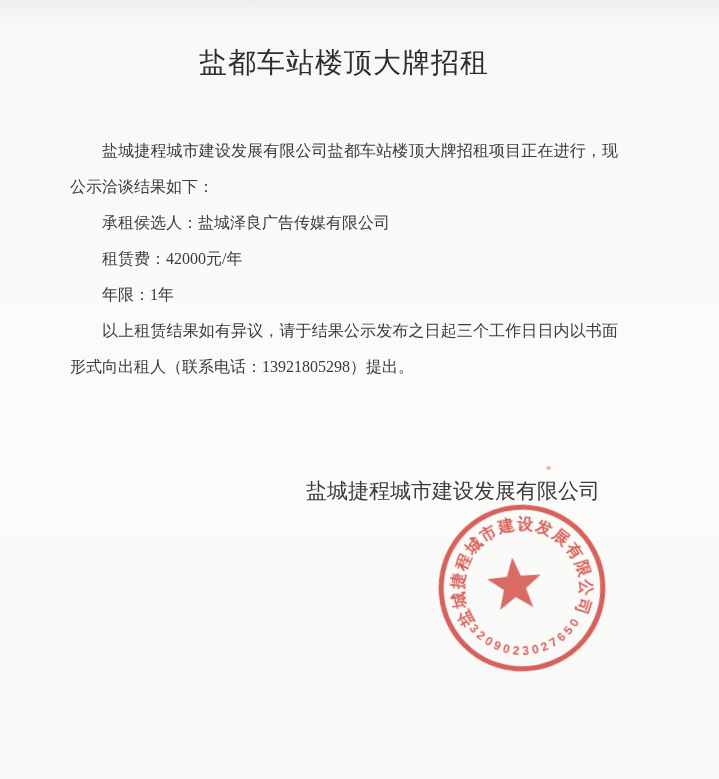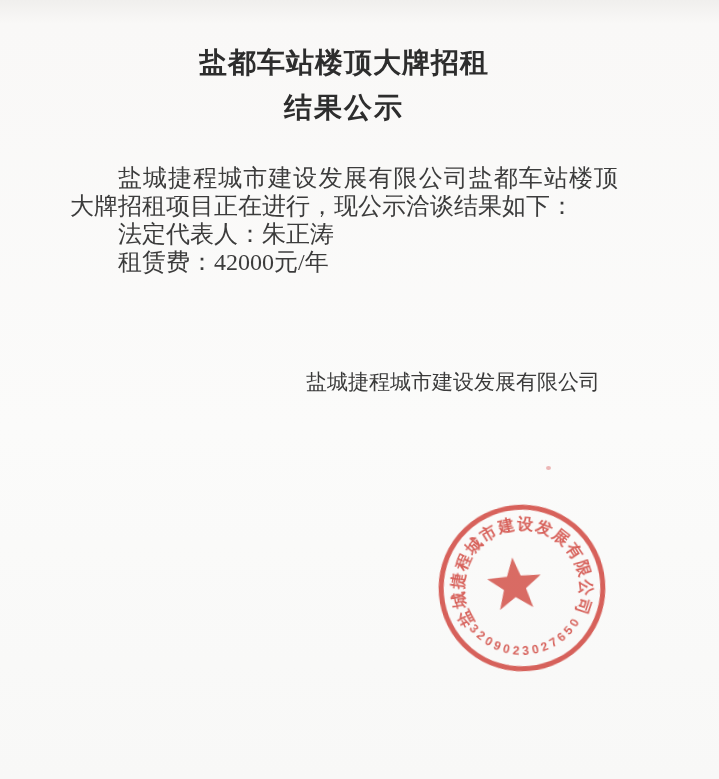--- a/index.html
+++ b/index.html
@@ -8,25 +8,25 @@
     width:719px; height:779px;
     box-sizing:border-box;
     padding:45px 101px 0 70px;
     background:linear-gradient(180deg,#f0efed 0%,#f9f8f7 3%,#fbfbfa 55%,#f8f8f7 100%);
     font-family:"Liberation Serif","DejaVu Serif",serif;
     color:#3c3c3c;
     overflow:hidden;
   }
   .title {
     margin:0; text-align:center;
-    font-size:28px; line-height:36px; font-weight:bold;
+    font-size:28px; line-height:36px; font-weight:normal;
     color:#2d2d2d; letter-spacing:1px;
   }
   .title-2 { margin-top:9px; letter-spacing:2px; }
-  .doc-body { margin-top:38px; font-size:24px; line-height:28px; text-align:justify; }
+  .doc-body { margin-top:52px; font-size:16px; line-height:36px; text-align:justify; }
   .doc-body p { margin:0; text-indent:2em; }
   .signature {
     margin-top:90px; text-align:right; padding-right:18px;
     font-size:21px; line-height:33px; color:#3a3a3a;
   }
   .seal {
     position:absolute; left:426px; top:492px;
     width:192px; height:192px;
     transform:rotate(-5deg);
     mix-blend-mode:multiply;
@@ -46,26 +46,27 @@
     width:5px; height:4px; border-radius:50%;
     background:rgba(224,128,128,.55);
   }
 </style>
 </head>
 <body>
 
 <div class="page">
 
   <h1 class="title">盐都车站楼顶大牌招租</h1>
-  <h1 class="title title-2">结果公示</h1>
 
   <div class="doc-body">
     <p>盐城捷程城市建设发展有限公司盐都车站楼顶大牌招租项目正在进行，现公示洽谈结果如下：</p>
-    <p>法定代表人：朱正涛</p>
+    <p>承租侯选人：盐城泽良广告传媒有限公司</p>
     <p>租赁费：42000元/年</p>
+    <p>年限：1年</p>
+    <p>以上租赁结果如有异议，请于结果公示发布之日起三个工作日日内以书面形式向出租人（联系电话：13921805298）提出。</p>
   </div>
 
   <div class="signature">
     <div>盐城捷程城市建设发展有限公司</div>
   </div>
 
   <svg class="seal" viewBox="0 0 190 190" aria-hidden="true">
     <defs>
       <path id="sealArcTop" d="M 44.8 124 A 58 58 0 1 1 145.2 124" fill="none"></path>
       <path id="sealArcBottom" d="M 37.8 128 A 66 66 0 0 0 152.2 128" fill="none"></path>

